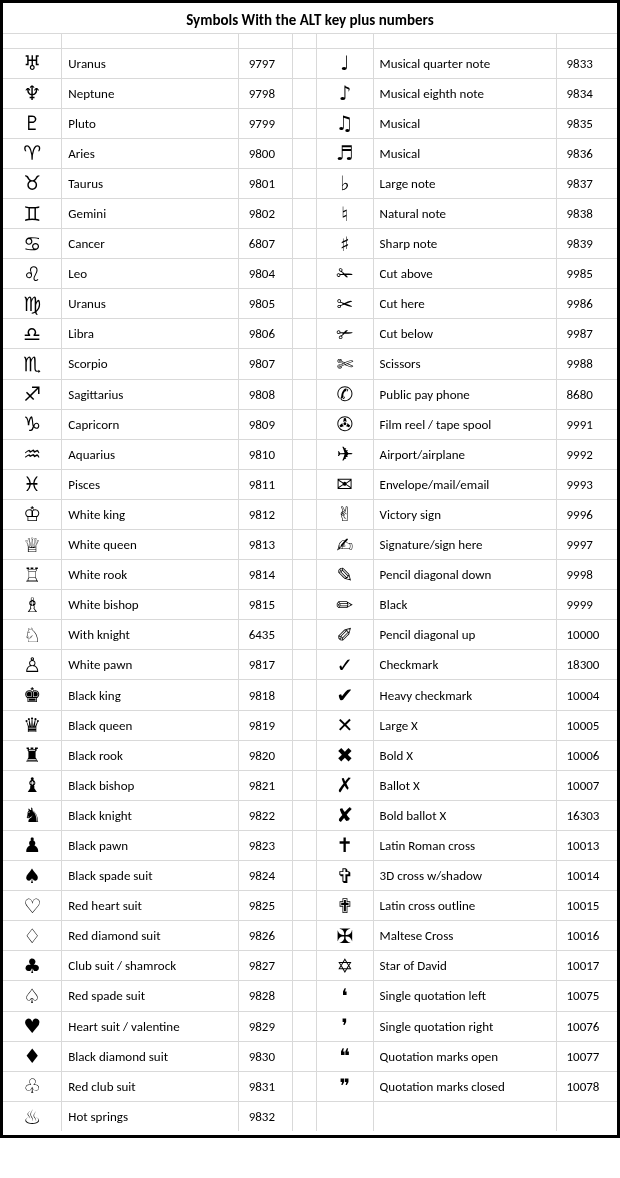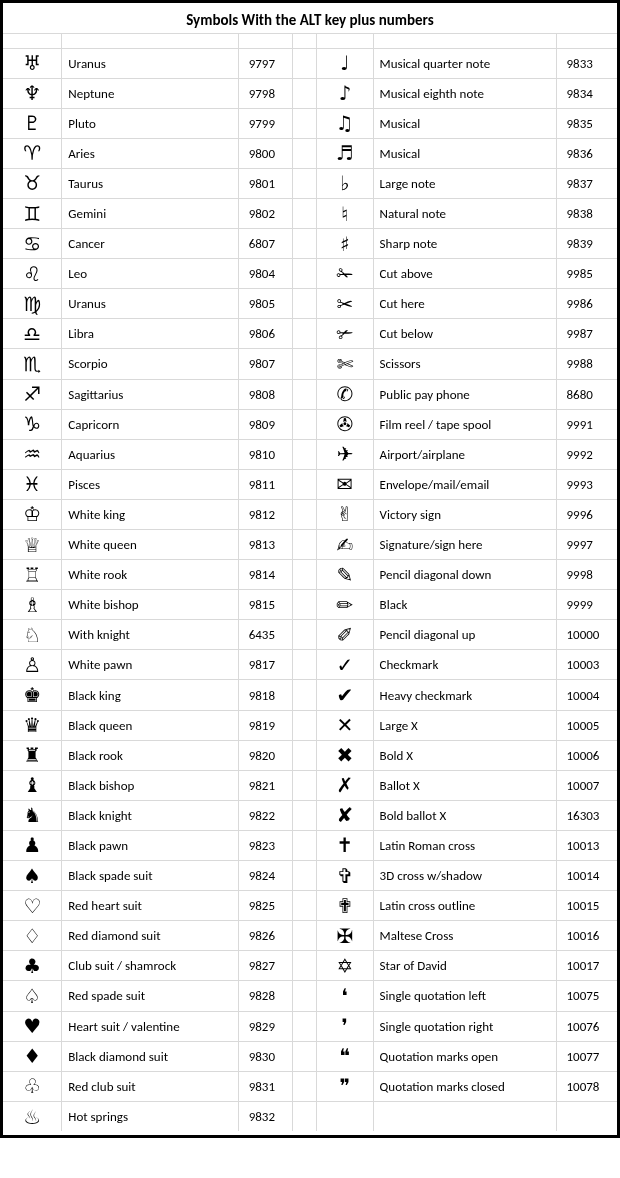--- a/index.html
+++ b/index.html
@@ -265,21 +265,21 @@
           <td class="name">Pencil diagonal up</td>
           <td class="code">10000</td>
         </tr>
         <tr>
           <td class="sym">♙</td>
           <td class="name">White pawn</td>
           <td class="code">9817</td>
           <td class="gap"></td>
           <td class="sym">✓</td>
           <td class="name">Checkmark</td>
-          <td class="code">10003</td>
+          <td class="code">18300</td>
         </tr>
         <tr>
           <td class="sym">♚</td>
           <td class="name">Black king</td>
           <td class="code">9818</td>
           <td class="gap"></td>
           <td class="sym">✔</td>
           <td class="name">Heavy checkmark</td>
           <td class="code">10004</td>
         </tr>

